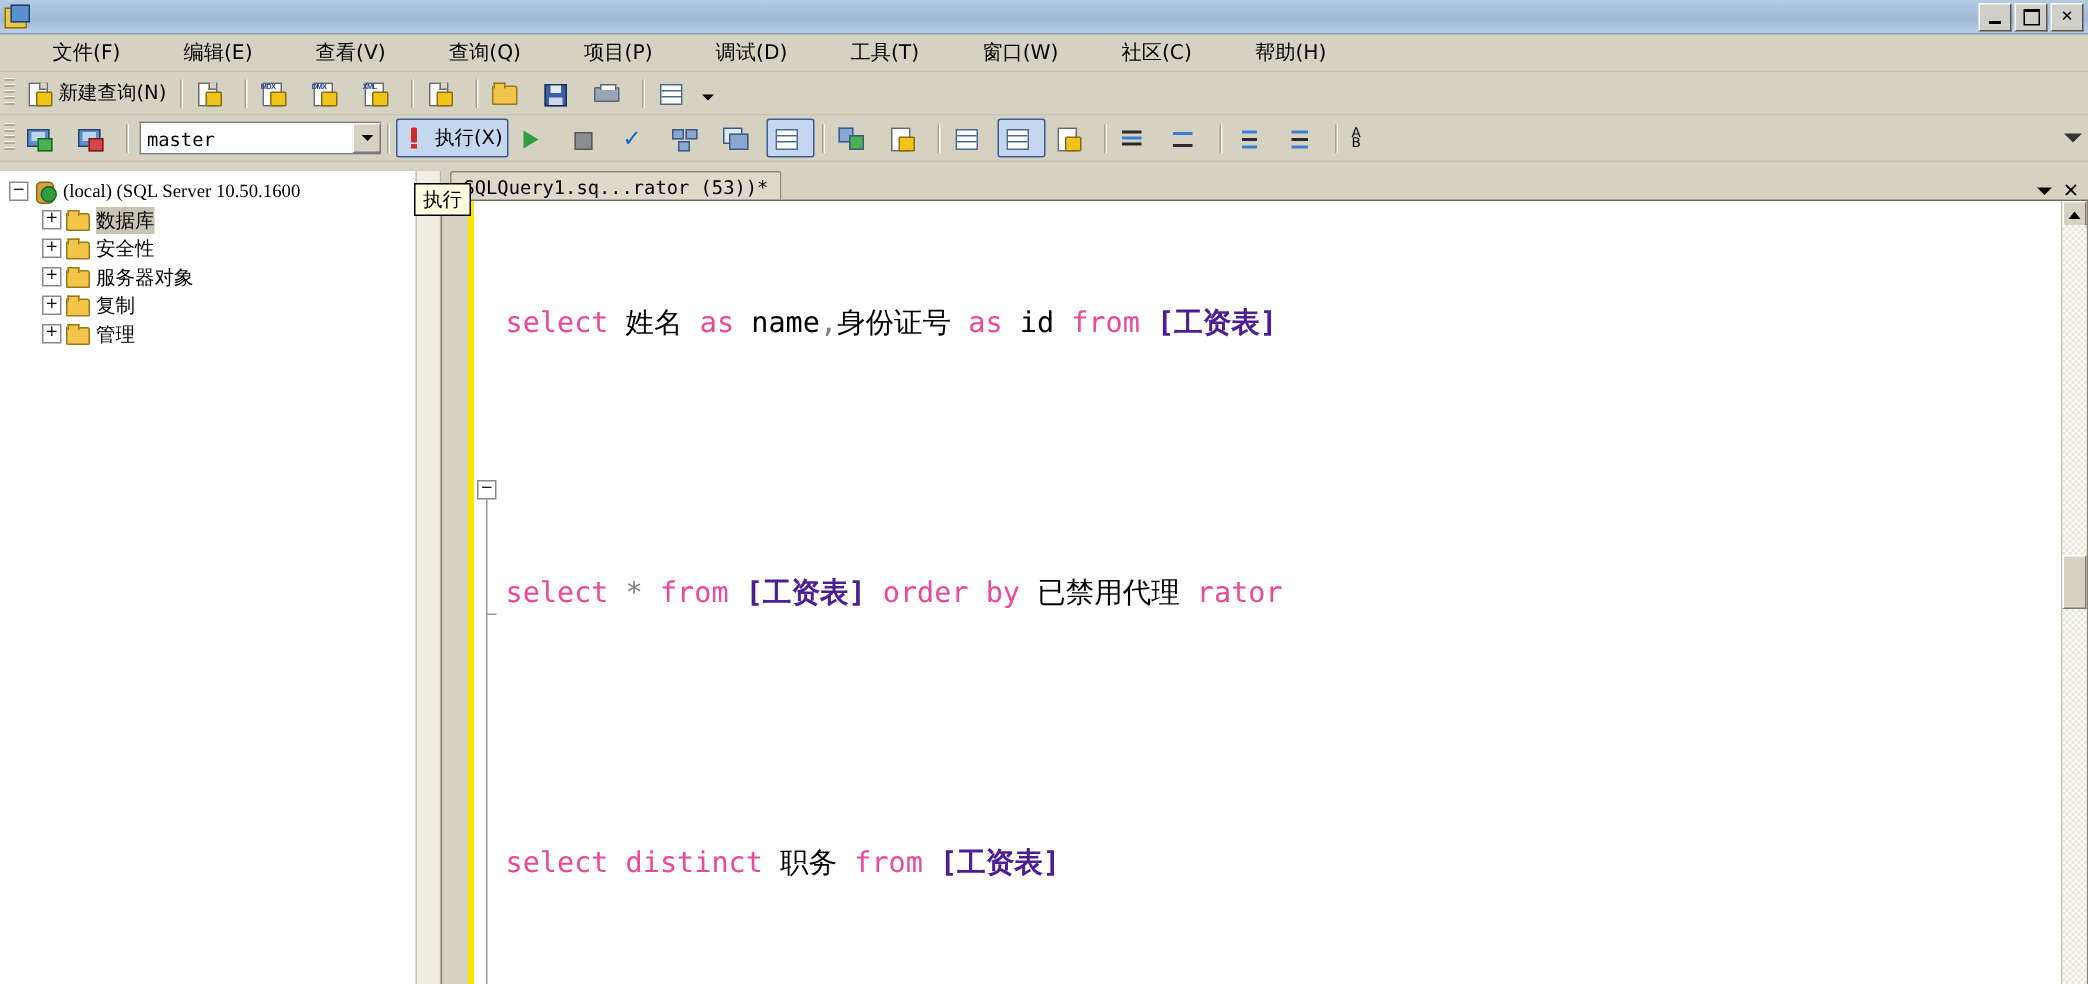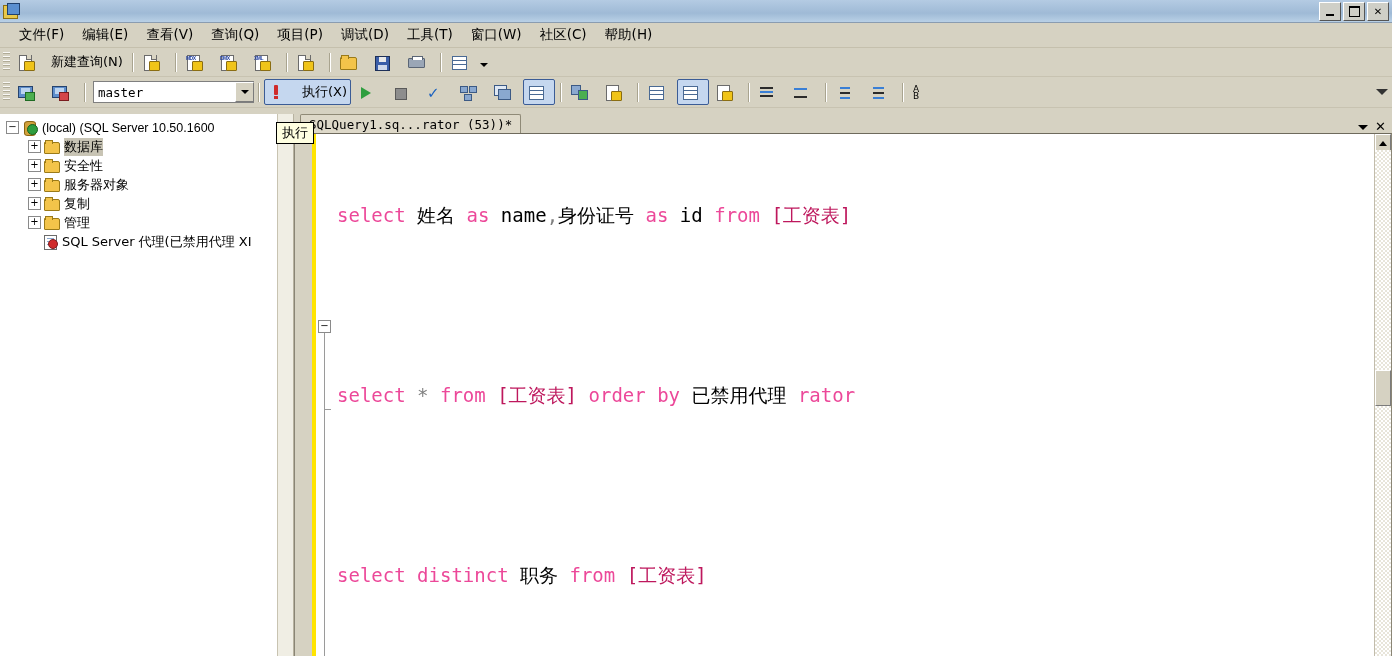--- a/index.html
+++ b/index.html
@@ -26,33 +26,33 @@
   .title-ico .s2{position:absolute;left:4px;top:0px;width:11px;height:10px;background:#5a8fd0;border:1px solid #20416e;}
   .title-text{position:relative;font-weight:bold;font-size:13px;color:#000;
      font-family:"Liberation Serif","DejaVu Serif",serif;letter-spacing:.4px;}
   .win-btns{position:absolute;right:3px;top:2px;display:flex;gap:2px;}
   .win-btn{width:20px;height:17px;background:#cfcfc7;border:1px solid #fff;border-right-color:#555;border-bottom-color:#555;
     display:flex;align-items:center;justify-content:center;font-size:10px;line-height:1;color:#000;}
   .win-btn .mi{display:block;width:8px;height:2px;background:#000;margin-top:6px;}
   .win-btn .mx{display:block;width:9px;height:8px;border:1px solid #000;border-top-width:2px;}
 
   
-  .menubar{height:24px;background:#d6d2c2;display:flex;align-items:center;padding-left:10px;
-    border-bottom:1px solid #c5c0ad;}
+  .menubar{height:24px;background:#d6d2c2;display:flex;align-items:center;padding-left:26px;
+    border-bottom:1px solid #c5c0ad;gap:24px;}
   .menu-item{padding:3px 9px;font-size:13.5px;color:#000;white-space:nowrap;
     font-family:"DejaVu Sans","Liberation Sans",sans-serif;}
 
   
   .toolbar{height:28px;background:#d6d2c2;display:flex;align-items:center;border-bottom:1px solid #c8c3b1;}
   .toolbar.tb2{height:30px;}
   .grip{width:7px;height:20px;margin:0 2px 0 3px;
     background:repeating-linear-gradient(to bottom,#fff 0 1px,#a9a48f 1px 2px,transparent 2px 4px);
     opacity:.85;}
   .sep{width:1px;height:19px;background:#a9a48f;margin:0 4px;box-shadow:1px 0 0 #fff;}
-  .tbtn{height:24px;min-width:24px;display:flex;align-items:center;gap:16px;padding:0 3px;margin:0 1px;
+  .tbtn{height:24px;min-width:24px;display:flex;align-items:center;gap:4px;padding:0 3px;margin:0 1px;
     border:1px solid transparent;border-radius:2px;}
   .tbtn.sel{border:1px solid #3b5c96;background:#c5d7ef;}
   .tlabel{font-size:13px;white-space:nowrap;font-family:"DejaVu Sans","Liberation Sans",sans-serif;}
   .ico{width:18px;height:17px;position:relative;display:inline-block;flex:0 0 auto;}
   
   .ico .page{position:absolute;left:2px;top:1px;width:11px;height:14px;background:#fff;border:1px solid #6b6b6b;}
   .ico .fold{position:absolute;left:9px;top:1px;width:4px;height:4px;background:#d9d4c2;border-left:1px solid #6b6b6b;border-bottom:1px solid #6b6b6b;}
   .ico .badge{position:absolute;right:0px;bottom:0px;width:9px;height:8px;background:#f0c419;border:1px solid #8a6d12;border-radius:1px;}
   .ico .badge2{position:absolute;left:1px;top:1px;font-size:5px;color:#2240a0;font-weight:bold;letter-spacing:-0.5px;}
   .ico .folder{position:absolute;left:1px;top:3px;width:15px;height:11px;background:#f3c44a;border:1px solid #9a7a18;border-radius:1px 2px 1px 1px;}
@@ -101,21 +101,21 @@
   .oe-tools{height:24px;display:flex;align-items:center;gap:3px;padding-left:6px;background:#d6d2c2;border-bottom:1px solid #b7b2a0;}
   .oe-tools .lbl{font-size:13px;font-family:"DejaVu Sans","Liberation Sans",sans-serif;}
   .oe-tools .cdn{width:0;height:0;border-left:4px solid transparent;border-right:4px solid transparent;border-top:4px solid #000;margin:4px 4px 0 2px;}
   .oe-tree{flex:1;background:#fff;padding:4px 0 0 0;overflow:hidden;position:relative;}
   .tnode{display:flex;align-items:center;height:19px;padding-left:6px;white-space:nowrap;
     font-family:"DejaVu Sans Mono","Liberation Mono",monospace;font-size:12.5px;}
   .tnode .exp{width:11px;height:11px;border:1px solid #8a8a8a;background:#fff;font-size:10px;line-height:9px;
     text-align:center;color:#000;margin-right:3px;flex:0 0 auto;font-family:"DejaVu Sans",sans-serif;}
   .tnode .nofold{width:11px;margin-right:3px;flex:0 0 auto;}
   .tnode .lbl{font-family:"DejaVu Sans","Liberation Sans",sans-serif;font-size:13px;}
-  .tnode .lbl.mono{font-family:Liberation Sans, sans-serif;font-size:12.5px;}
+  .tnode .lbl.mono{font-family:Liberation Serif, serif;font-size:12.5px;}
   .tnode .lbl.hl{background:#c8c4b4;}
   .ficon{width:16px;height:14px;position:relative;margin-right:4px;flex:0 0 auto;}
   .ficon .fo{position:absolute;left:0;top:2px;width:14px;height:10px;background:#f3c44a;border:1px solid #9a7a18;border-radius:0 2px 1px 1px;}
   .ficon .fo:after{content:"";position:absolute;left:0;top:-3px;width:6px;height:3px;background:#f3c44a;border:1px solid #9a7a18;border-bottom:none;}
   .srvico{width:16px;height:14px;position:relative;margin-right:4px;flex:0 0 auto;}
   .srvico .cyl{position:absolute;left:2px;top:0px;width:10px;height:13px;background:#d2a23c;border:1px solid #8a6412;border-radius:4px/3px;}
   .srvico .run{position:absolute;right:0;bottom:0;width:9px;height:9px;background:#2f9e3f;border-radius:50%;border:1px solid #19621f;}
   .agico{width:16px;height:14px;position:relative;margin-right:4px;flex:0 0 auto;}
   .agico .pg{position:absolute;left:2px;top:0;width:11px;height:13px;background:#fff;border:1px solid #6b6b6b;}
   .agico .pg:after{content:"";position:absolute;left:2px;top:2px;width:7px;height:1px;background:#8aa8cf;box-shadow:0 3px 0 #8aa8cf,0 6px 0 #8aa8cf;}
@@ -137,21 +137,21 @@
   .change-bar{width:4px;background:#ffe400;flex:0 0 auto;}
   .fold-margin{width:17px;background:#fff;flex:0 0 auto;position:relative;}
   .fold-line{position:absolute;left:8px;top:0;bottom:26px;width:1px;background:#9a9a9a;}
   .fold-box{position:absolute;left:2px;width:11px;height:11px;border:1px solid #8a8a8a;background:#fff;
     font-size:10px;line-height:9px;text-align:center;color:#000;font-family:"DejaVu Sans",sans-serif;}
   .fold-tick{position:absolute;left:8px;width:7px;height:1px;background:#9a9a9a;}
   .code{flex:1;position:relative;overflow:hidden;padding:6px 0 0 4px;
     font-family:"DejaVu Sans Mono","Liberation Mono",monospace;font-size:19px;line-height:30px;white-space:pre;}
   .code .ln{height:30px;}
   .kw{color:#ec4899;}
-  .tbl{color:#be185d;}
+  .tbl{color:#4c1d95;font-weight:bold;}
   .id{color:#000;}
   .op{color:#808080;}
   .vscroll{width:16px;background:#f0eee4;border-left:1px solid #c2bcab;position:relative;flex:0 0 auto;}
   .vsbtn{height:16px;background:#d6d2c2;border:1px solid #fff;border-right-color:#7b7b7b;border-bottom-color:#7b7b7b;
     display:flex;align-items:center;justify-content:center;}
   .vsup{border-left:4px solid transparent;border-right:4px solid transparent;border-bottom:5px solid #000;}
   .vsthumb{position:absolute;left:0;right:0;height:34px;background:#d6d2c2;border:1px solid #fff;border-right-color:#7b7b7b;border-bottom-color:#7b7b7b;}
   .vstrack{position:absolute;left:0;right:0;top:16px;bottom:16px;
     background:repeating-conic-gradient(#e8e5da 0 25%,#fff 0 50%) 0 0/4px 4px;}
 
@@ -437,28 +437,20 @@
             </span>
           <span class="lbl">复制</span>
         </div>
         <div class="tnode" style="padding-left:28px;">
           <span class="exp">+</span>
           <span class="ficon">
               <span class="fo"></span>
             </span>
           <span class="lbl">管理</span>
         </div>
-        <div class="tnode" style="padding-left:28px;">
-          <span class="nofold"></span>
-          <span class="agico">
-              <span class="pg"></span>
-              <span class="stop"></span>
-            </span>
-          <span class="lbl">SQL Server 代理(已禁用代理 XI</span>
-        </div>
         <div class="oe-vscroll"></div>
       </div>
     </div>
 
     <div class="right">
 
       <div class="tabrow">
         <div class="tab">SQLQuery1.sq...rator (53))*</div>
         <span class="rnav">
           <span class="dn"></span>

